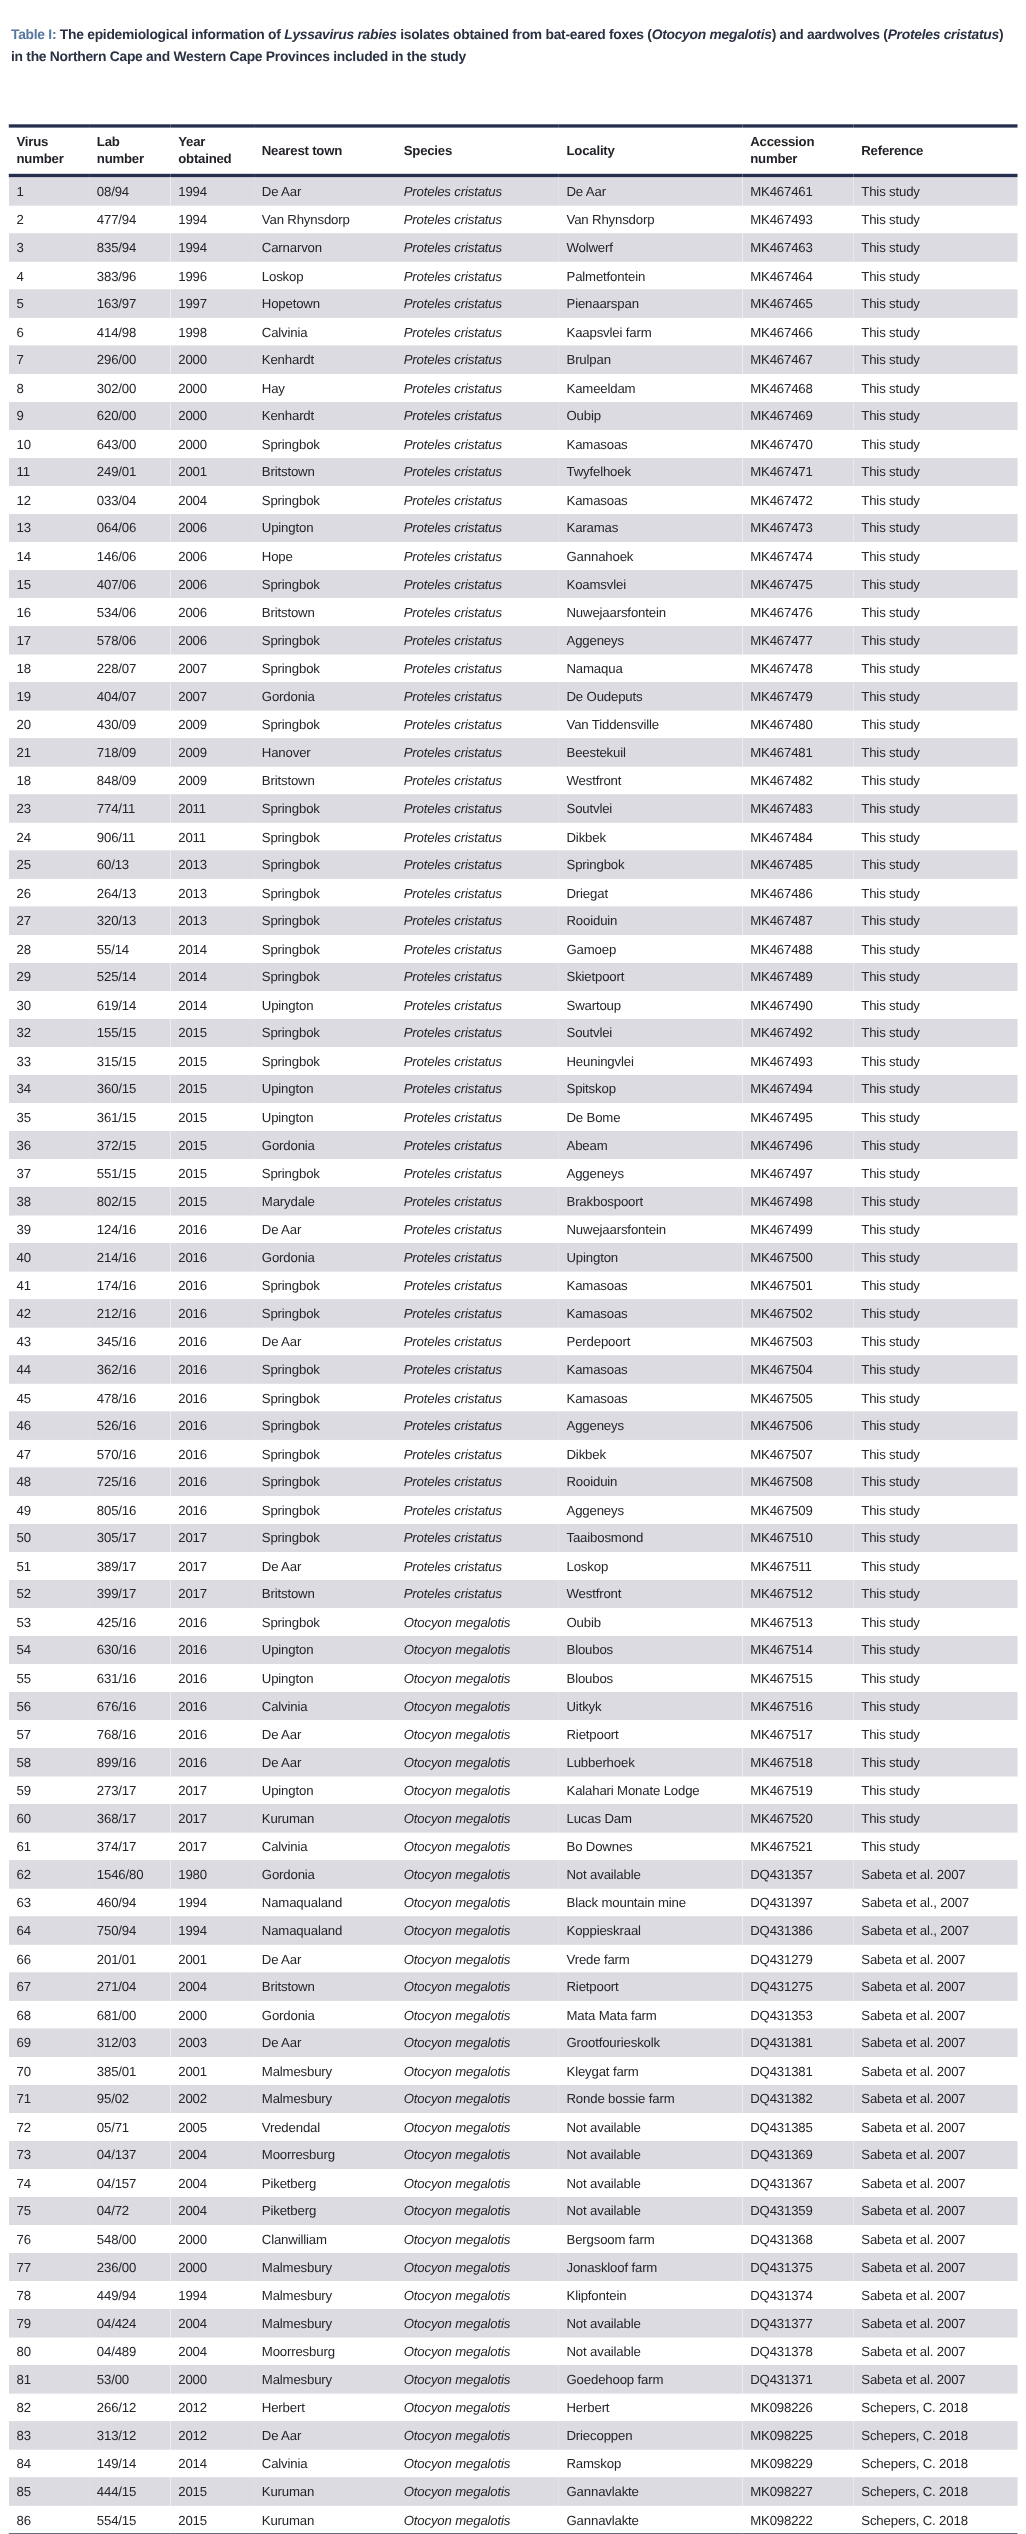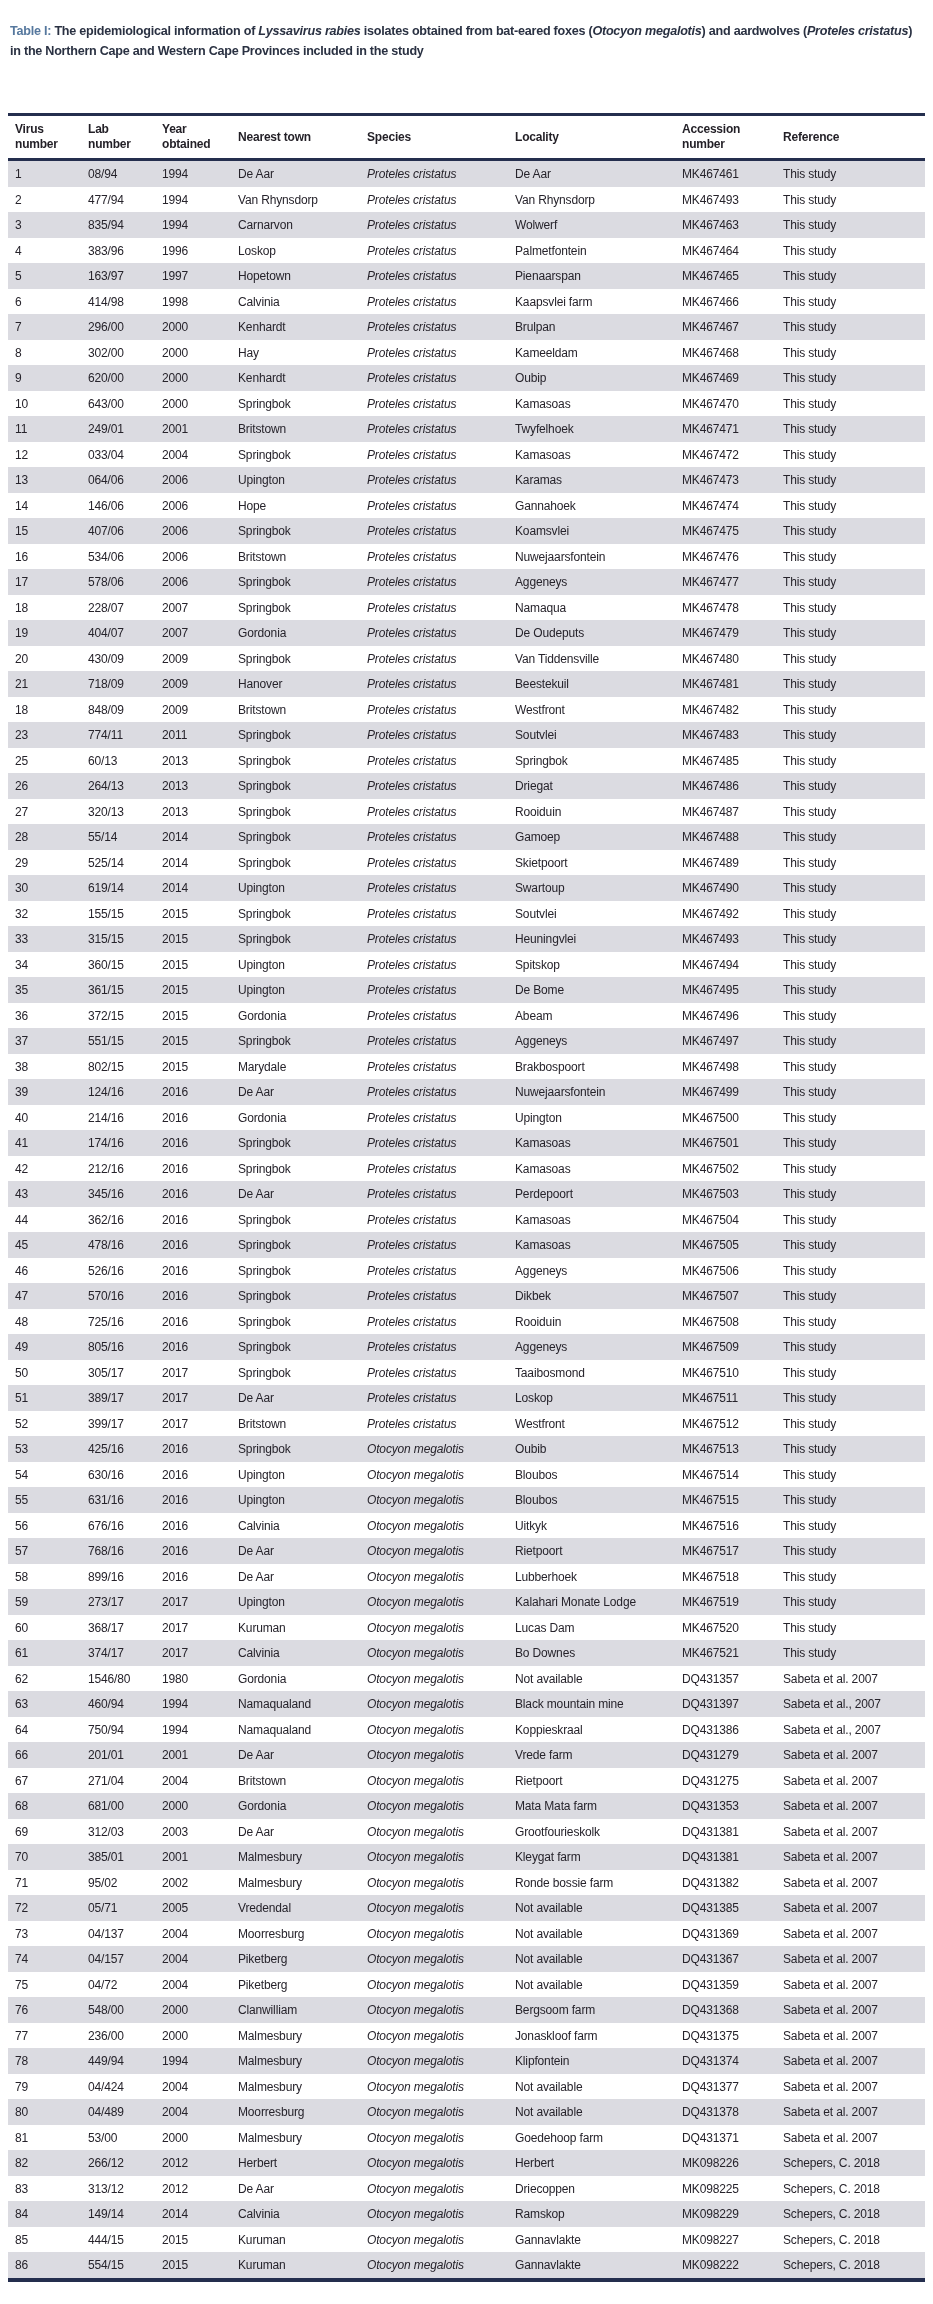--- a/index.html
+++ b/index.html
@@ -321,20 +321,30 @@
           <td>23</td>
           <td>774/11</td>
           <td>2011</td>
           <td>Springbok</td>
           <td class="species">Proteles cristatus</td>
           <td>Soutvlei</td>
           <td>MK467483</td>
           <td>This study</td>
         </tr>
         <tr>
+          <td>24</td>
+          <td>906/11</td>
+          <td>2011</td>
+          <td>Springbok</td>
+          <td class="species">Proteles cristatus</td>
+          <td>Dikbek</td>
+          <td>MK467484</td>
+          <td>This study</td>
+        </tr>
+        <tr>
           <td>25</td>
           <td>60/13</td>
           <td>2013</td>
           <td>Springbok</td>
           <td class="species">Proteles cristatus</td>
           <td>Springbok</td>
           <td>MK467485</td>
           <td>This study</td>
         </tr>
         <tr>

